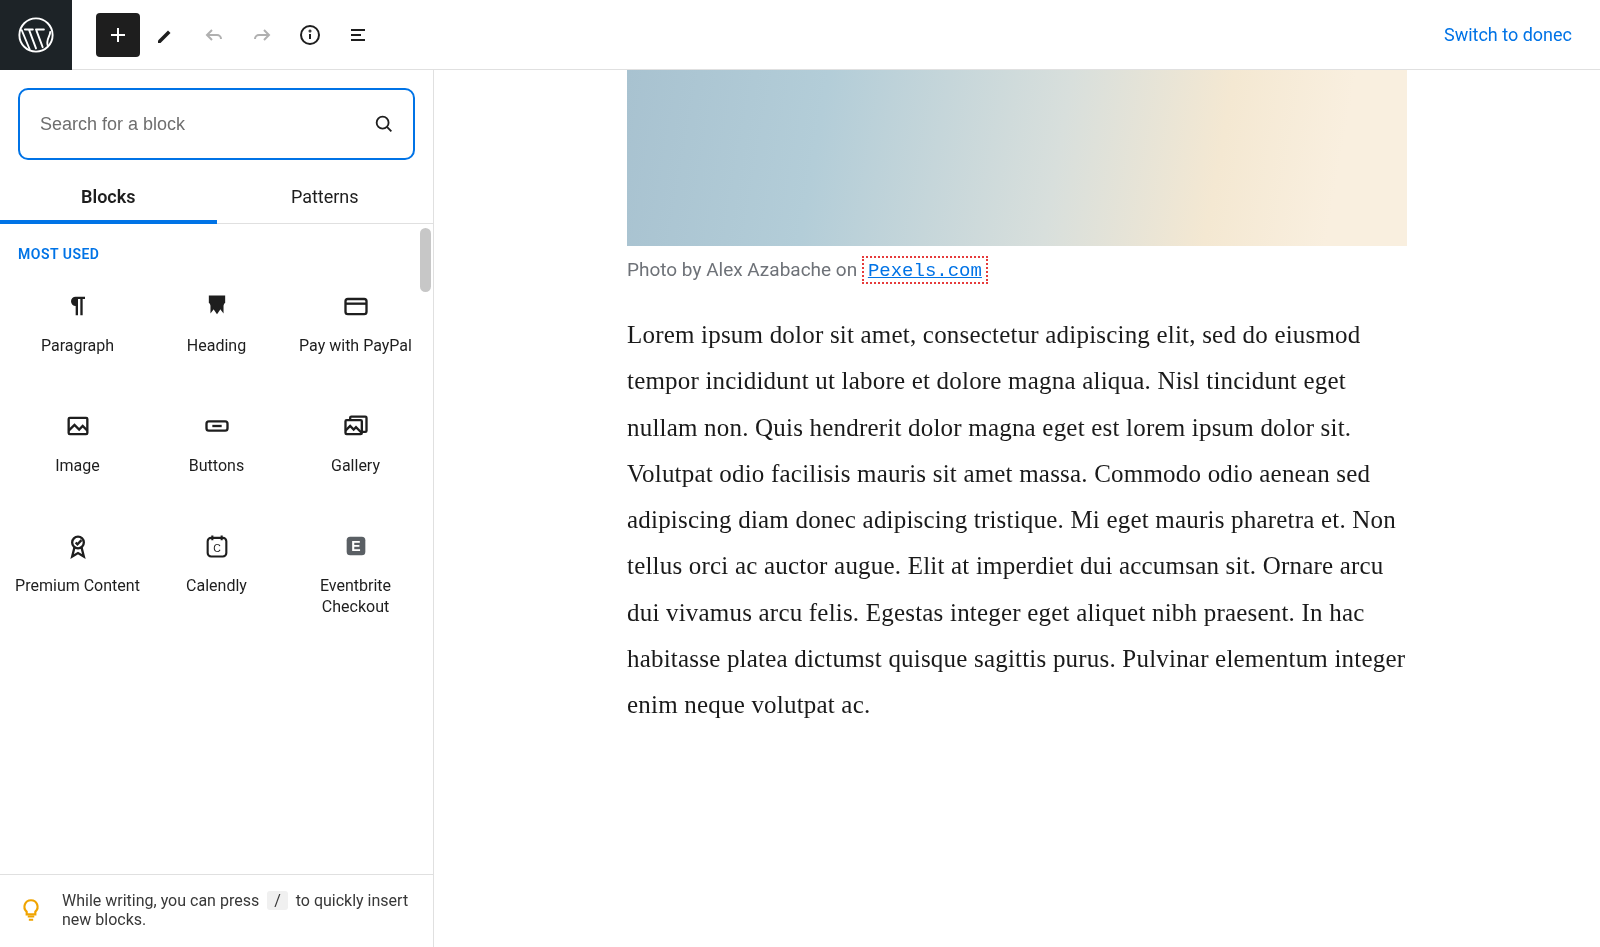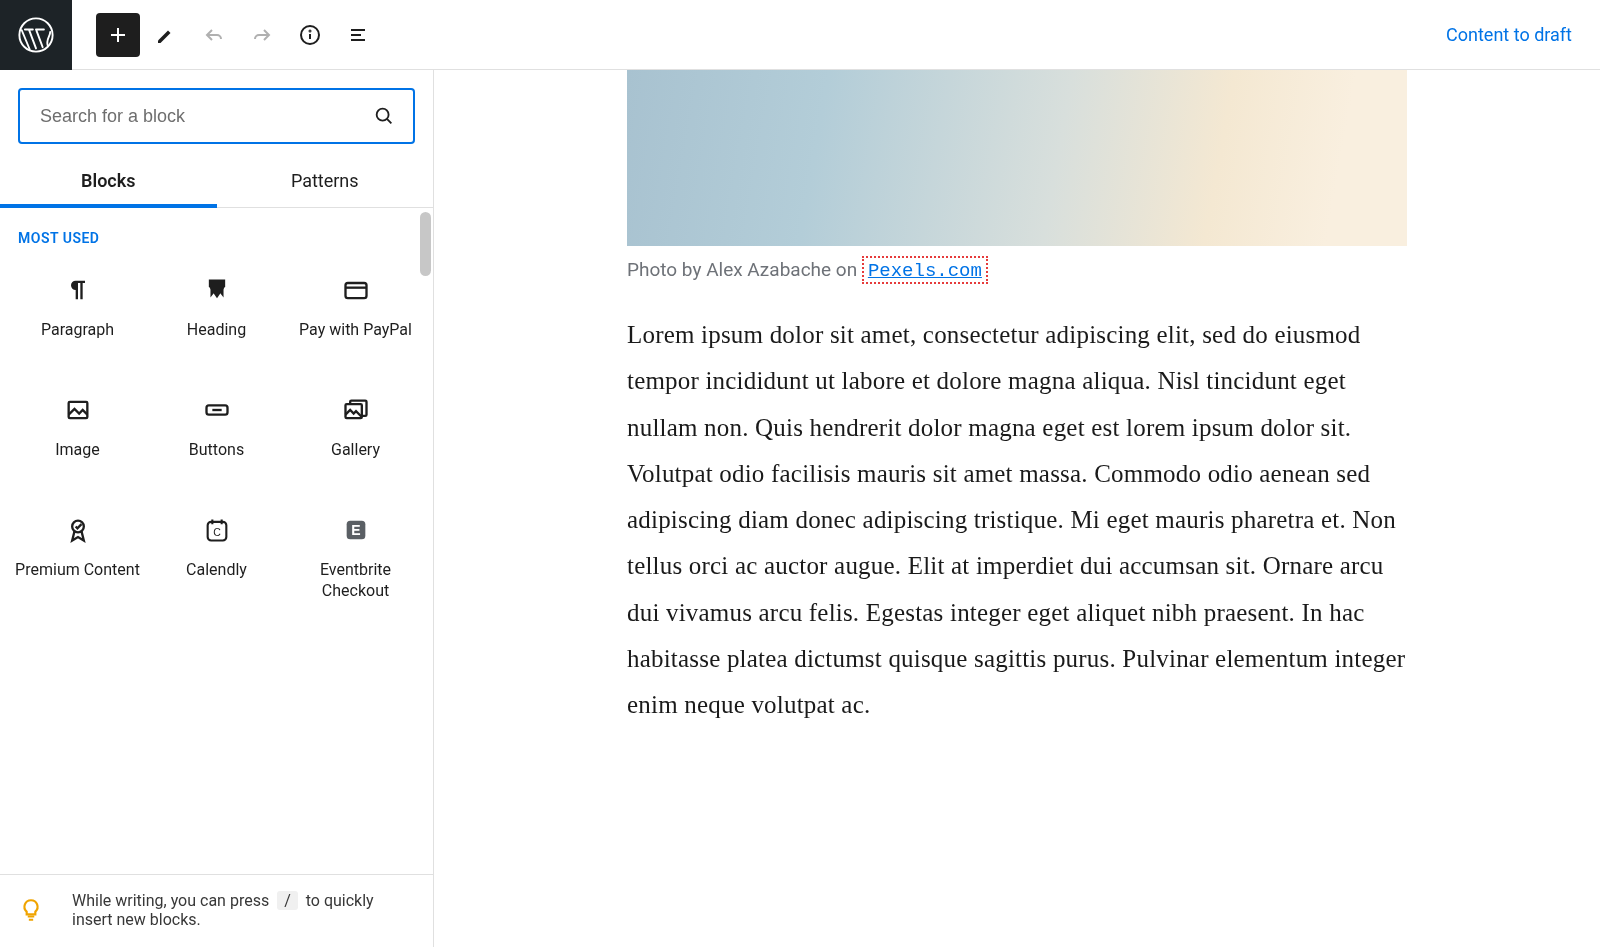--- a/index.html
+++ b/index.html
@@ -64,22 +64,22 @@
     border-right: 1px solid #e0e0e0;
     display: flex;
     flex-direction: column;
     position: relative;
   }
   .search-wrap {
     padding: 18px 18px 12px 18px;
   }
   .search-box {
     border: 2px solid #0073e6;
-    border-radius: 4px;
-    height: 56px;
+    border-radius: 10px;
+    height: 72px;
     display: flex;
     align-items: center;
     padding: 0 18px;
   }
   .search-box input {
     flex: 1;
     border: none;
     outline: none;
     font-size: 18px;
     color: #1e1e1e;
@@ -159,21 +159,21 @@
   .block-item .blabel {
     font-size: 16px;
     line-height: 1.3;
     color: #1e1e1e;
   }
   .tip-bar {
     border-top: 1px solid #e0e0e0;
     padding: 16px 18px 18px 18px;
     display: flex;
     align-items: flex-start;
-    gap: 28px;
+    gap: 18px;
     font-size: 16px;
     color: #383838;
   }
   .tip-bar .bulb {
     color: #f0a400;
     width: 26px;
     height: 26px;
     flex-shrink: 0;
     margin-top: 6px;
   }
@@ -266,21 +266,21 @@
           <circle cx="12" cy="8" r="0.5" fill="#1e1e1e"></circle>
         </svg>
     </div>
     <div class="tbtn">
       <svg viewBox="0 0 24 24" stroke="#1e1e1e" stroke-width="2">
           <path d="M5 7h14M5 12h10M5 17h14"></path>
         </svg>
     </div>
   </div>
   <div class="spacer"></div>
-  <div class="draft-link">Content to draft</div>
+  <div class="draft-link">Switch to donec</div>
 </div>
 
 <div class="body-row">
 
   <div class="sidebar">
     <div class="search-wrap">
       <div class="search-box">
         <input type="text" placeholder="Search for a block" style="">
         <svg class="sicon" viewBox="0 0 24 24" fill="none" stroke="#1e1e1e" stroke-width="2">
             <circle cx="10.5" cy="10.5" r="6.5"></circle>

